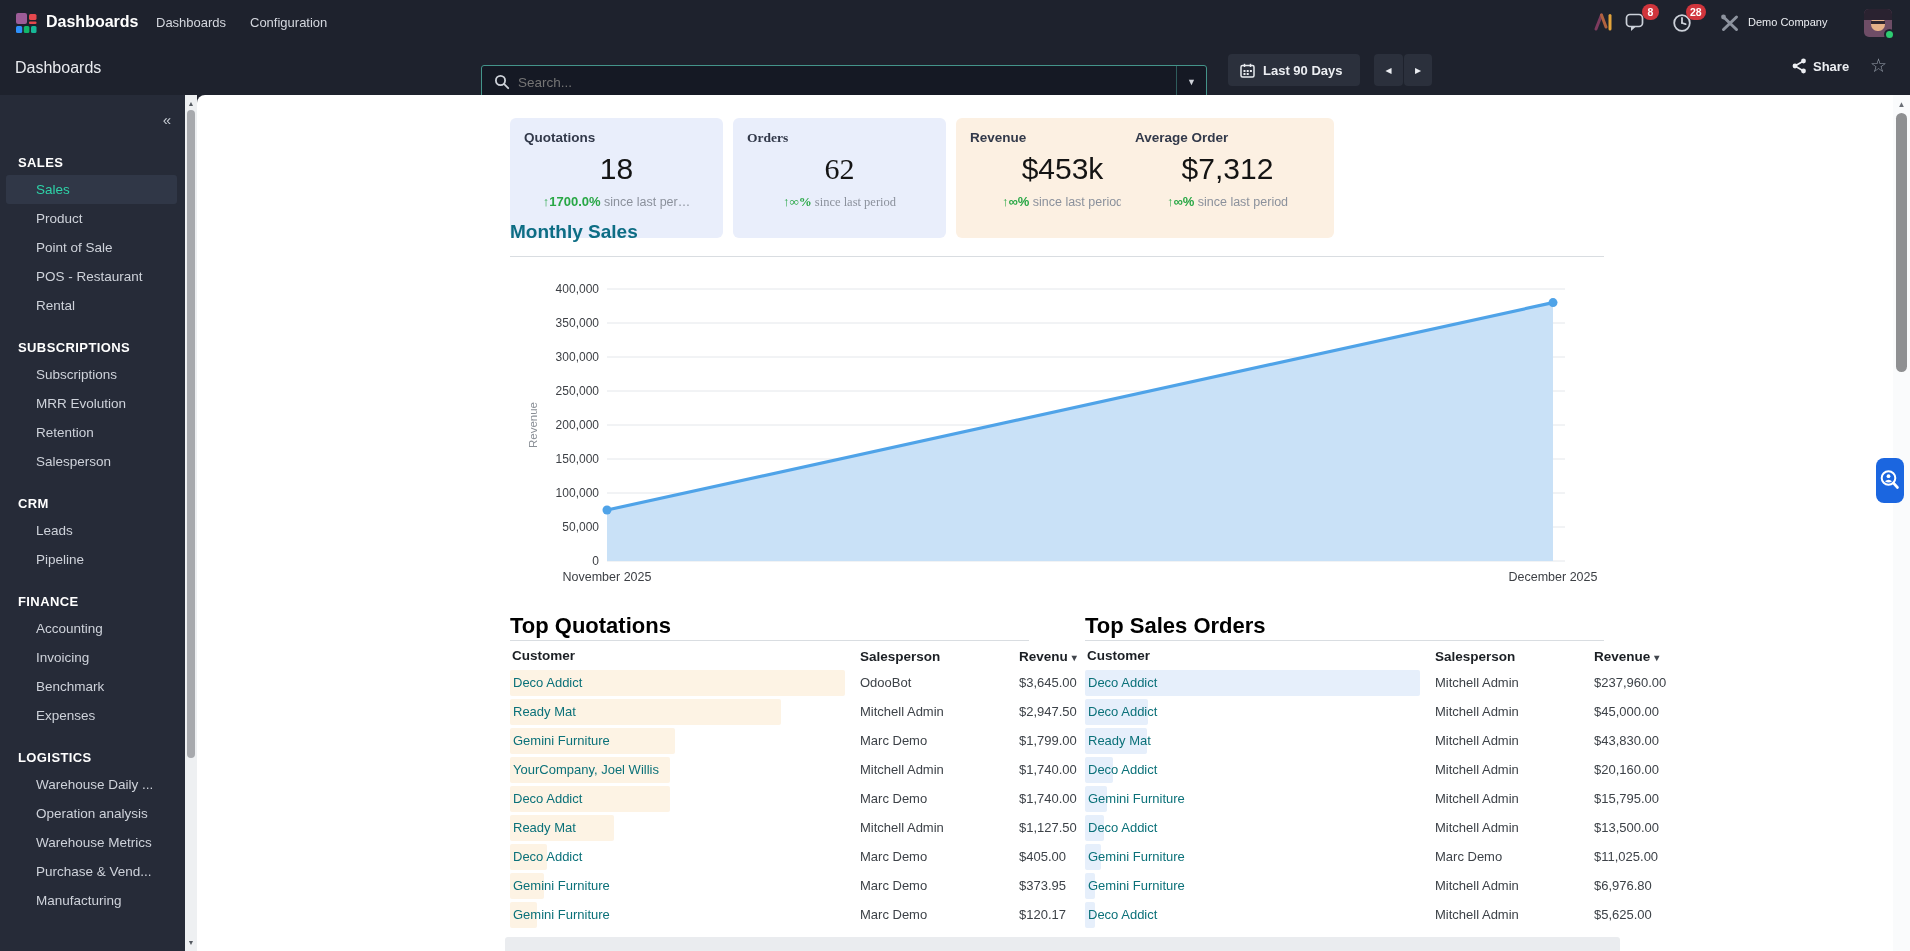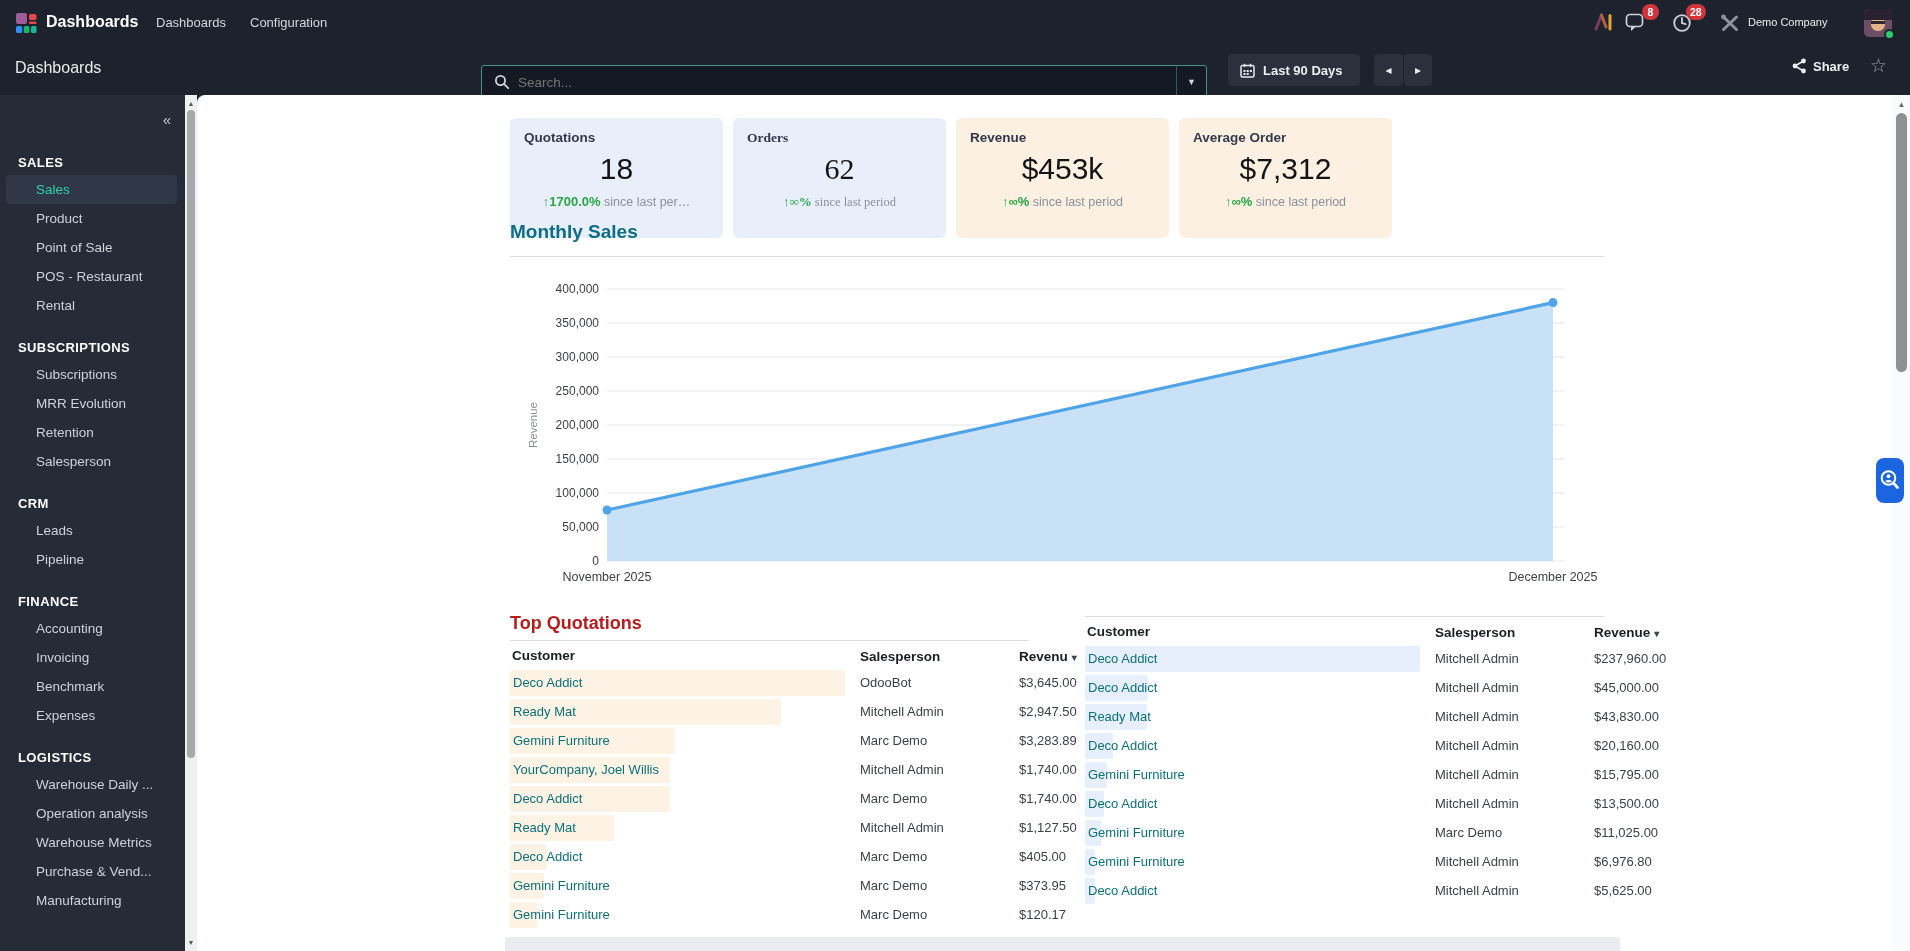--- a/index.html
+++ b/index.html
@@ -62,21 +62,21 @@
   .kpi-label { position:absolute; left:14px; top:12px; font-size:13.5px; font-weight:bold; color:#32394a; }
   .kpi-value { position:absolute; left:0; top:34px; width:100%; text-align:center; font-size:30px; color:#141414; }
   .kpi-delta { position:absolute; left:0; top:76px; width:100%; text-align:center; font-size:12.5px; color:#8b919c; white-space:nowrap; }
   .kpi-up, .kpi-pct { color:#28a745; font-weight:bold; font-size:13px; }
 
   #chart-title { position:absolute; left:313px; top:126px; font-size:19px; font-weight:bold; color:#0d6d84; }
   #chart-title-line { position:absolute; left:313px; top:161px; width:1094px; height:1px; background:#d9dde1; }
   #chart-svg { position:absolute; left:300px; top:170px; }
 
   .table-box { position:absolute; top:518px; width:519px; }
-  .t-title { font-size:18px; font-weight:bold; color:#b91c1c; height:24px; }
+  .t-title { font-size:22px; font-weight:bold; color:#000000; height:24px; }
   .t-line { height:1px; background:#d9dde1; margin-top:3px; }
   .t-head { display:flex; height:24px; align-items:center; margin-top:3px; font-size:13.5px; font-weight:bold; color:#1b1f24; }
   .t-row { display:flex; height:29px; align-items:center; font-size:13px; }
   .c-cust { flex:0 0 335px; position:relative; height:29px; }
   .c-sales { flex:0 0 150px; padding-left:15px; color:#3d4248; }
   .c-rev { flex:1; text-align:right; color:#3d4248;padding-left:24px; }
   .t-head .c-cust { line-height:24px; height:24px; padding-left:2px; cursor:pointer; }
   .t-head .c-sales, .t-head .c-rev { cursor:pointer; color:#1b1f24; }
   .t-bar { position:absolute; left:0; top:1.5px; height:26px; border-radius:2px; }
   .cust-link { position:relative; padding-left:3px; line-height:29px; color:#0b7179; cursor:pointer; white-space:nowrap; }
@@ -233,21 +233,21 @@
         <div class="kpi-card" style="left: 536px; background: rgb(233, 238, 251); font-family: Liberation Serif, serif;">
           <div class="kpi-label">Orders</div>
           <div class="kpi-value">62</div>
           <div class="kpi-delta"><span class="kpi-up">↑</span><span class="kpi-pct">∞%</span> <span> since last period</span></div>
         </div>
         <div class="kpi-card" style="left: 759px; background: rgb(252, 240, 226);">
           <div class="kpi-label">Revenue</div>
           <div class="kpi-value">$453k</div>
           <div class="kpi-delta"><span class="kpi-up">↑</span><span class="kpi-pct">∞%</span> <span> since last period</span></div>
         </div>
-        <div class="kpi-card" style="left: 982px; background: rgb(252, 240, 226);">
+        <div class="kpi-card" style="left: 924px; background: rgb(252, 240, 226);">
           <div class="kpi-label">Average Order</div>
           <div class="kpi-value">$7,312</div>
           <div class="kpi-delta"><span class="kpi-up">↑</span><span class="kpi-pct">∞%</span> <span> since last period</span></div>
         </div>
       </div>
 
     <h2 id="chart-title">Monthly Sales</h2>
     <div id="chart-title-line"></div>
     <svg id="chart-svg" width="1110" height="325">
         <line x1="110" y1="296" x2="1068" y2="296" stroke="#e4e7eb" stroke-width="1"></line>
@@ -291,21 +291,21 @@
           <div class="c-rev">$3,645.00</div>
         </div>
         <div class="t-row">
           <div class="c-cust"><div class="t-bar" style="width: 80.8642%; background: rgb(253, 243, 228);"></div><span class="cust-link">Ready Mat</span></div>
           <div class="c-sales">Mitchell Admin</div>
           <div class="c-rev">$2,947.50</div>
         </div>
         <div class="t-row">
           <div class="c-cust"><div class="t-bar" style="width: 49.3553%; background: rgb(253, 243, 228);"></div><span class="cust-link">Gemini Furniture</span></div>
           <div class="c-sales">Marc Demo</div>
-          <div class="c-rev">$3,283.89</div>
+          <div class="c-rev">$1,799.00</div>
         </div>
         <div class="t-row">
           <div class="c-cust"><div class="t-bar" style="width: 47.7366%; background: rgb(253, 243, 228);"></div><span class="cust-link">YourCompany, Joel Willis</span></div>
           <div class="c-sales">Mitchell Admin</div>
           <div class="c-rev">$1,740.00</div>
         </div>
         <div class="t-row">
           <div class="c-cust"><div class="t-bar" style="width: 47.7366%; background: rgb(253, 243, 228);"></div><span class="cust-link">Deco Addict</span></div>
           <div class="c-sales">Marc Demo</div>
           <div class="c-rev">$1,740.00</div>
@@ -325,20 +325,21 @@
           <div class="c-sales">Marc Demo</div>
           <div class="c-rev">$373.95</div>
         </div>
         <div class="t-row">
           <div class="c-cust"><div class="t-bar" style="width: 8.12346%; background: rgb(253, 243, 228);"></div><span class="cust-link">Gemini Furniture</span></div>
           <div class="c-sales">Marc Demo</div>
           <div class="c-rev">$120.17</div>
         </div>
       </div>
     <div class="table-box" style="left:888px;" id="table-1">
+        <div class="t-title">Top Sales Orders</div>
         <div class="t-line"></div>
         <div class="t-head">
           <div class="c-cust">Customer</div>
           <div class="c-sales">Salesperson</div>
           <div class="c-rev"><span>Revenue</span><span class="sort-caret">▾</span></div>
         </div>
         <div class="t-row">
           <div class="c-cust"><div class="t-bar" style="width: 100%; background: rgb(230, 239, 251);"></div><span class="cust-link">Deco Addict</span></div>
           <div class="c-sales">Mitchell Admin</div>
           <div class="c-rev">$237,960.00</div>

